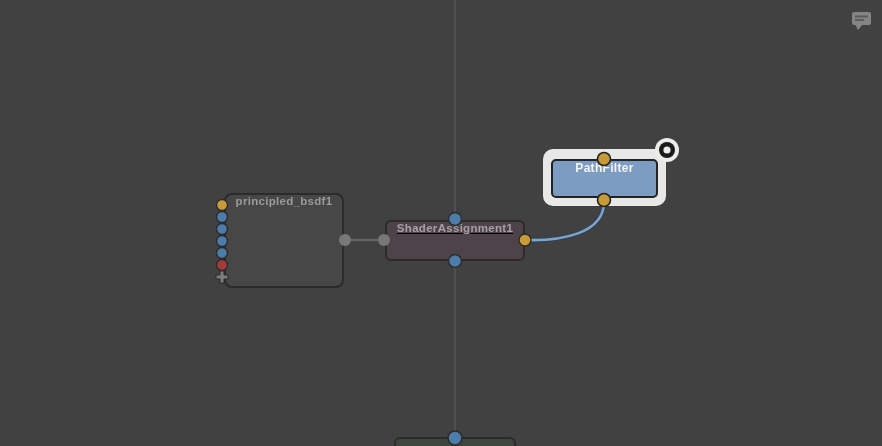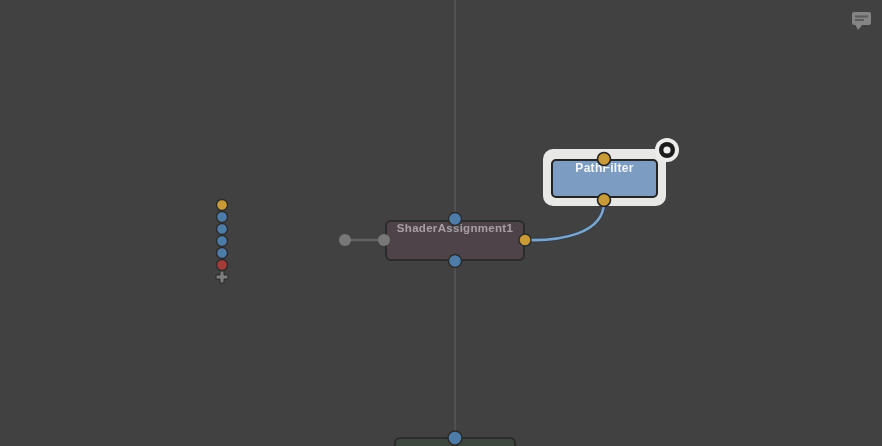--- a/index.html
+++ b/index.html
@@ -33,20 +33,21 @@
     border:2px solid var(--node-border);
     border-radius:8px;
   }
   #node-principled .node-label{color:var(--label-gray);font-size:11.5px;}
 
   #node-shaderassignment{
     left:385px;top:220px;width:140px;height:41px;
     background:var(--node-purple);
     border:2px solid var(--node-border);
     border-radius:6px;
+    text-decoration:underline;
   }
   #node-shaderassignment .node-label{color:var(--label-purple);font-size:11.5px;}
 
   #pathfilter-halo{
     position:absolute;
     left:543px;top:149px;width:123px;height:57px;
     background:var(--halo);
     border-radius:10px;
   }
   #node-pathfilter{
@@ -69,20 +70,23 @@
 
 <div class="canvas">
 
   <svg class="layer">
     <line x1="455" y1="0" x2="455" y2="438" style="stroke:var(--wire-gray);stroke-width:2"></line>
     <line x1="345" y1="240" x2="384" y2="240" style="stroke:var(--wire-gray-strong);stroke-width:2.5"></line>
   </svg>
 
   <div id="pathfilter-halo"></div>
 
+  <div class="node" id="node-principled">
+    <span class="node-label">principled_bsdf1</span>
+  </div>
 
   <div class="node" id="node-shaderassignment">
     <span class="node-label">ShaderAssignment1</span>
   </div>
 
   <div class="node" id="node-pathfilter">
     <span class="node-label">PathFilter</span>
   </div>
 
   <div class="node" id="node-bottom"></div>

